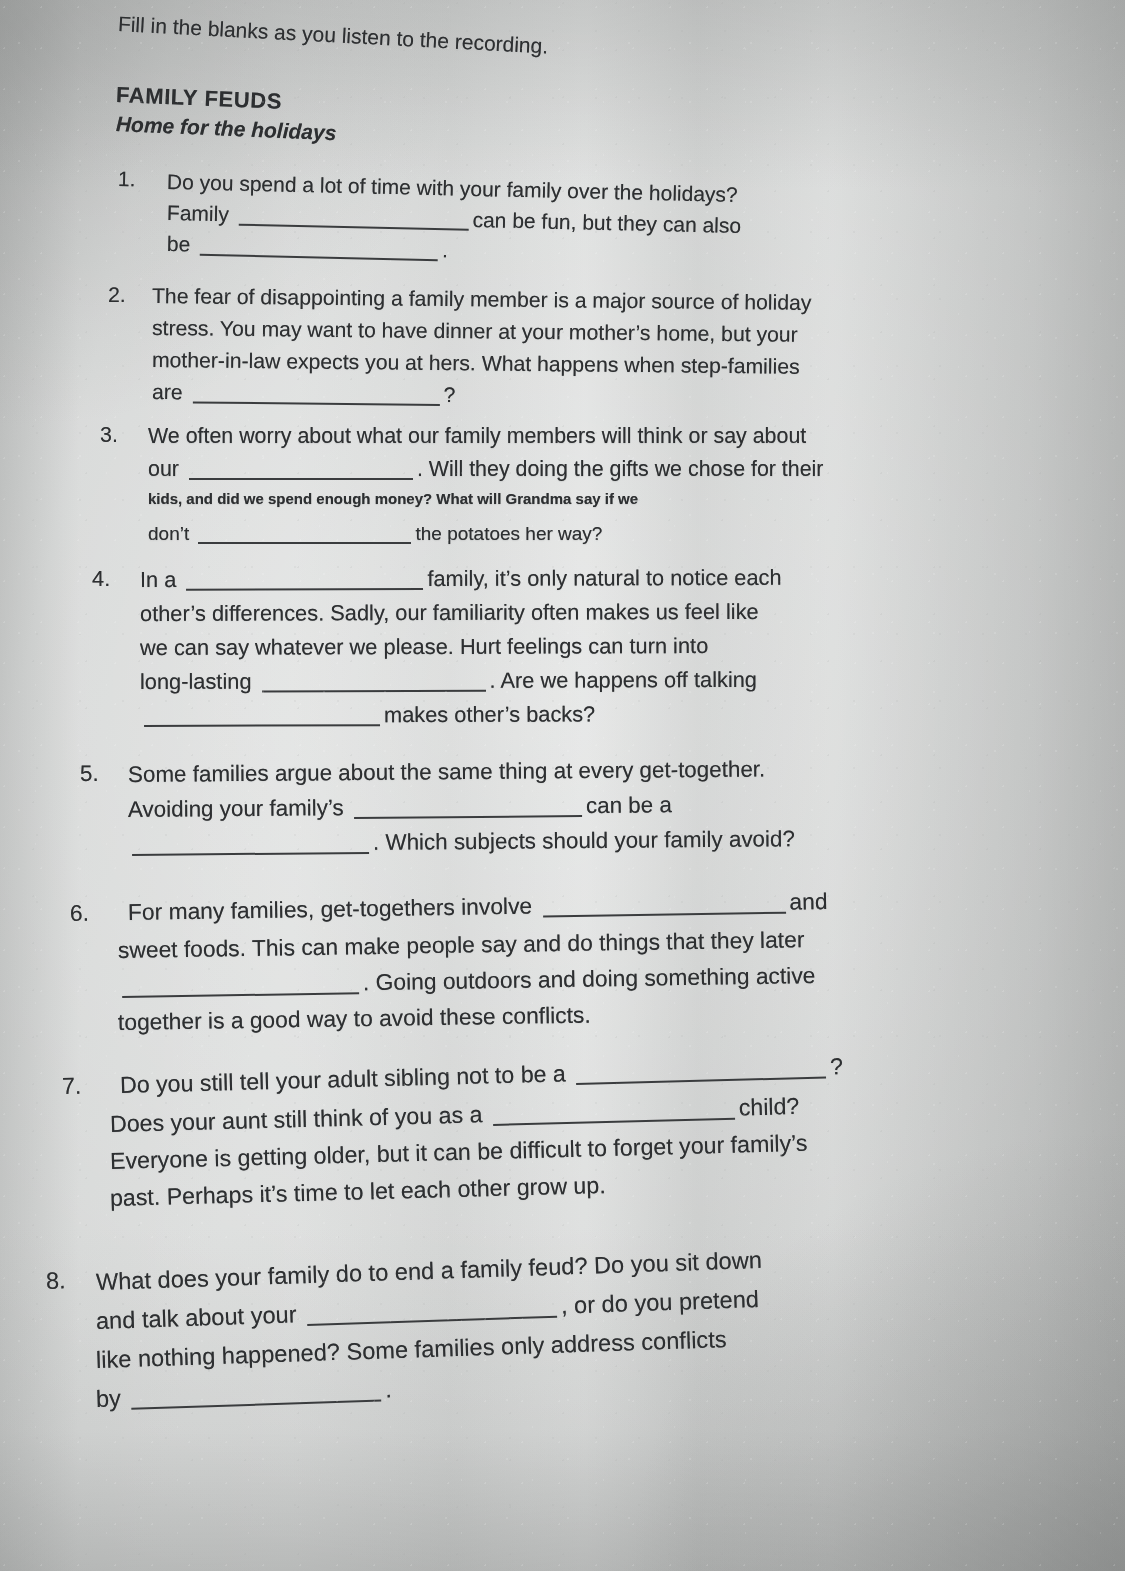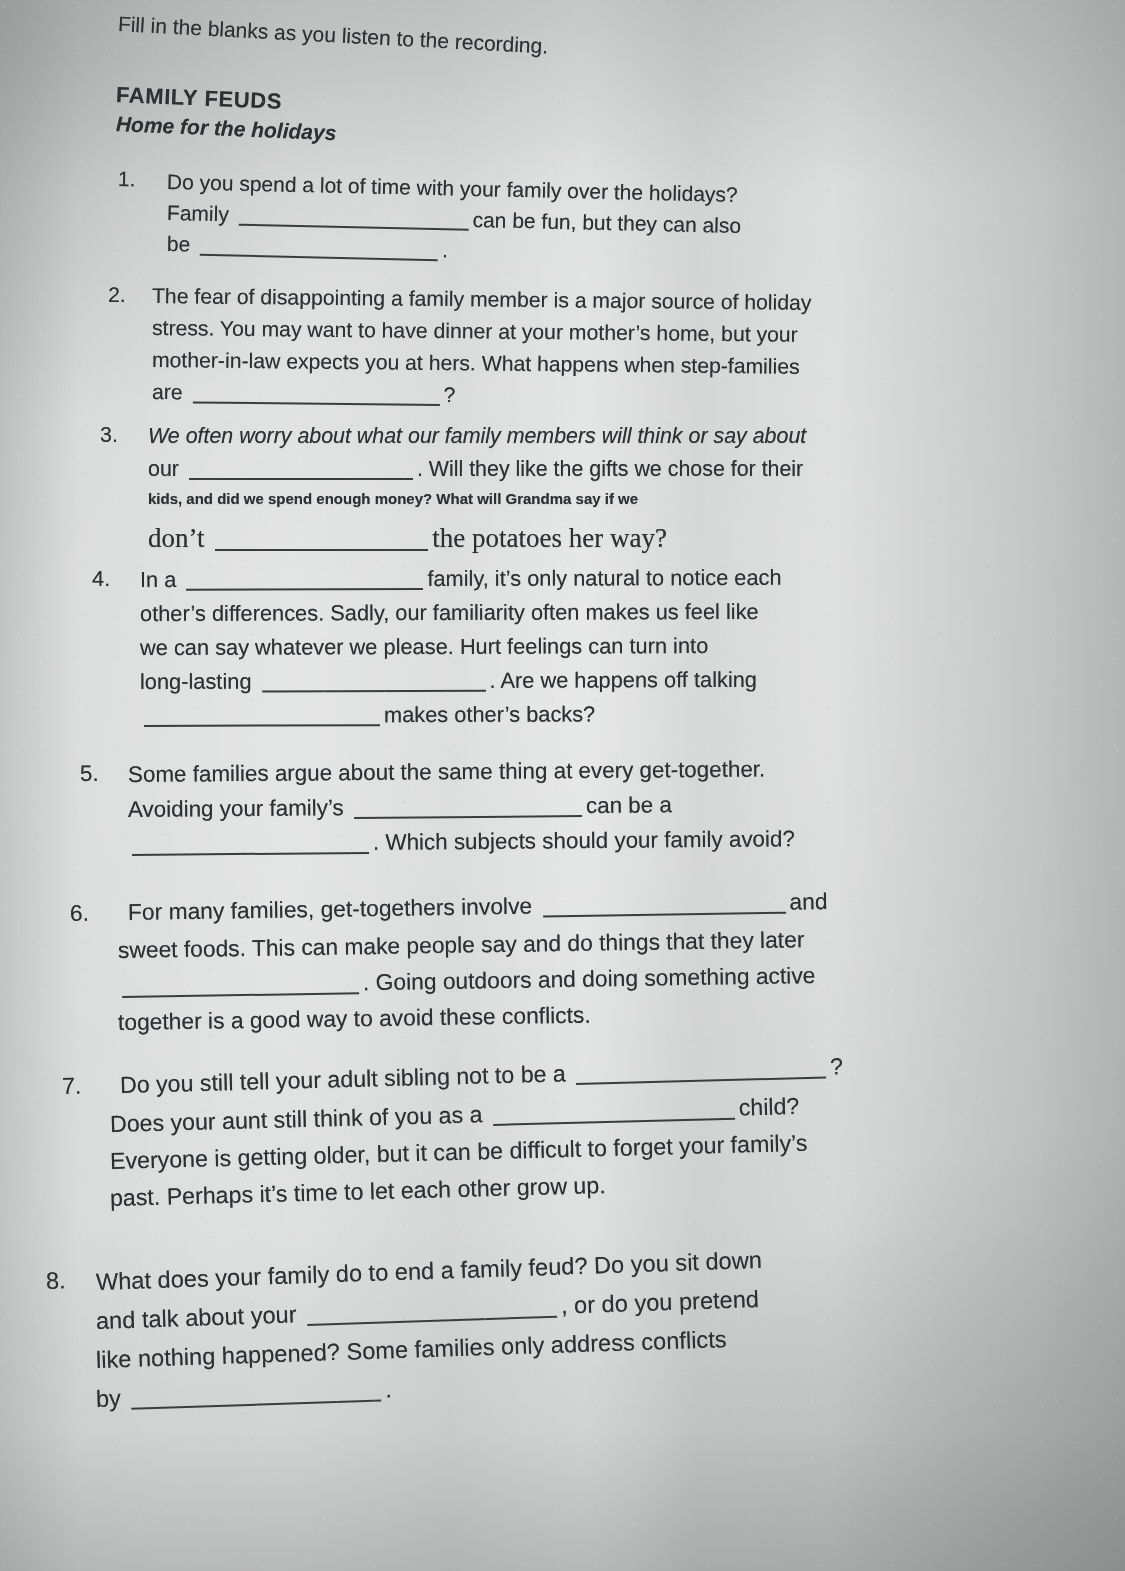--- a/index.html
+++ b/index.html
@@ -98,24 +98,24 @@
         <div class="num" style="left: 118px; top: 167px; font-size: 21px; transform: rotate(1.3deg);">1.</div>
         <div class="row" style="left: 167px; top: 170px; font-size: 21px; transform: rotate(1.3deg);"><span>Do you spend a lot of time with your family over the holidays?</span> </div>
         <div class="row" style="left: 167px; top: 201px; font-size: 21px; transform: rotate(1.3deg);"><span>Family</span> <span class="blank" style="width: 230px;"></span><span>can be fun, but they can also</span> </div>
         <div class="row" style="left: 167px; top: 232px; font-size: 21px; transform: rotate(1.3deg);"><span>be</span> <span class="blank" style="width: 238px;"></span><span>.</span> </div>
         <div class="num" style="left: 108px; top: 283px; font-size: 21.2px; transform: rotate(0.6deg);">2.</div>
         <div class="row" style="left: 152px; top: 284px; font-size: 21.2px; transform: rotate(0.6deg);"><span>The fear of disappointing a family member is a major source of holiday</span> </div>
         <div class="row" style="left: 152px; top: 316px; font-size: 21.2px; transform: rotate(0.6deg);"><span>stress. You may want to have dinner at your mother’s home, but your</span> </div>
         <div class="row" style="left: 152px; top: 348px; font-size: 21.2px; transform: rotate(0.6deg);"><span>mother-in-law expects you at hers. What happens when step-families</span> </div>
         <div class="row" style="left: 152px; top: 380px; font-size: 21.2px; transform: rotate(0.6deg);"><span>are</span> <span class="blank" style="width: 247px;"></span><span>?</span> </div>
         <div class="num" style="left: 100px; top: 423px; font-size: 21.4px; transform: rotate(0deg);">3.</div>
-        <div class="row" style="left: 148px; top: 424px; font-size: 21.4px; transform: rotate(0deg); font-style: italic;"><span>We often worry about what our family members will think or say about</span> </div>
-        <div class="row" style="left: 148px; top: 457px; font-size: 21.4px; transform: rotate(0deg);"><span>our</span> <span class="blank" style="width: 224px;"></span><span>. Will they like the gifts we chose for their</span> </div>
+        <div class="row" style="left: 148px; top: 424px; font-size: 21.4px; transform: rotate(0deg);"><span>We often worry about what our family members will think or say about</span> </div>
+        <div class="row" style="left: 148px; top: 457px; font-size: 21.4px; transform: rotate(0deg);"><span>our</span> <span class="blank" style="width: 224px;"></span><span>. Will they doing the gifts we chose for their</span> </div>
         <div class="row" style="left: 148px; top: 490px; font-size: 15px; transform: rotate(0deg); font-weight: bold;"><span>kids, and did we spend enough money? What will Grandma say if we</span> </div>
-        <div class="row" style="left: 148px; top: 523px; font-size: 27px; transform: rotate(0deg); font-family: Liberation Serif, serif;"><span>don’t</span> <span class="blank" style="width: 213px;"></span><span>the potatoes her way?</span> </div>
+        <div class="row" style="left: 148px; top: 523px; font-size: 19px; transform: rotate(0deg);"><span>don’t</span> <span class="blank" style="width: 213px;"></span><span>the potatoes her way?</span> </div>
         <div class="num" style="left: 92px; top: 566px; font-size: 21.8px; transform: rotate(-0.2deg);">4.</div>
         <div class="row" style="left: 140px; top: 567px; font-size: 21.8px; transform: rotate(-0.2deg);"><span>In a</span> <span class="blank" style="width: 237px;"></span><span>family, it’s only natural to notice each</span> </div>
         <div class="row" style="left: 140px; top: 601px; font-size: 21.8px; transform: rotate(-0.2deg);"><span>other’s differences. Sadly, our familiarity often makes us feel like</span> </div>
         <div class="row" style="left: 140px; top: 635px; font-size: 21.8px; transform: rotate(-0.2deg);"><span>we can say whatever we please. Hurt feelings can turn into</span> </div>
         <div class="row" style="left: 140px; top: 669px; font-size: 21.8px; transform: rotate(-0.2deg);"><span>long-lasting</span> <span class="blank" style="width: 224px;"></span><span>. Are we happens off talking</span> </div>
         <div class="row" style="left: 140px; top: 703px; font-size: 21.8px; transform: rotate(-0.2deg);"><span class="blank" style="width: 236px;"></span><span>makes other’s backs?</span> </div>
         <div class="num" style="left: 80px; top: 761px; font-size: 22.4px; transform: rotate(-0.5deg);">5.</div>
         <div class="row" style="left: 128px; top: 762px; font-size: 22.4px; transform: rotate(-0.5deg);"><span>Some families argue about the same thing at every get-together.</span> </div>
         <div class="row" style="left: 128px; top: 797px; font-size: 22.4px; transform: rotate(-0.5deg);"><span>Avoiding your family’s</span> <span class="blank" style="width: 228px;"></span><span>can be a</span> </div>
         <div class="row" style="left: 128px; top: 832px; font-size: 22.4px; transform: rotate(-0.5deg);"><span class="blank" style="width: 237px;"></span><span>. Which subjects should your family avoid?</span> </div>

